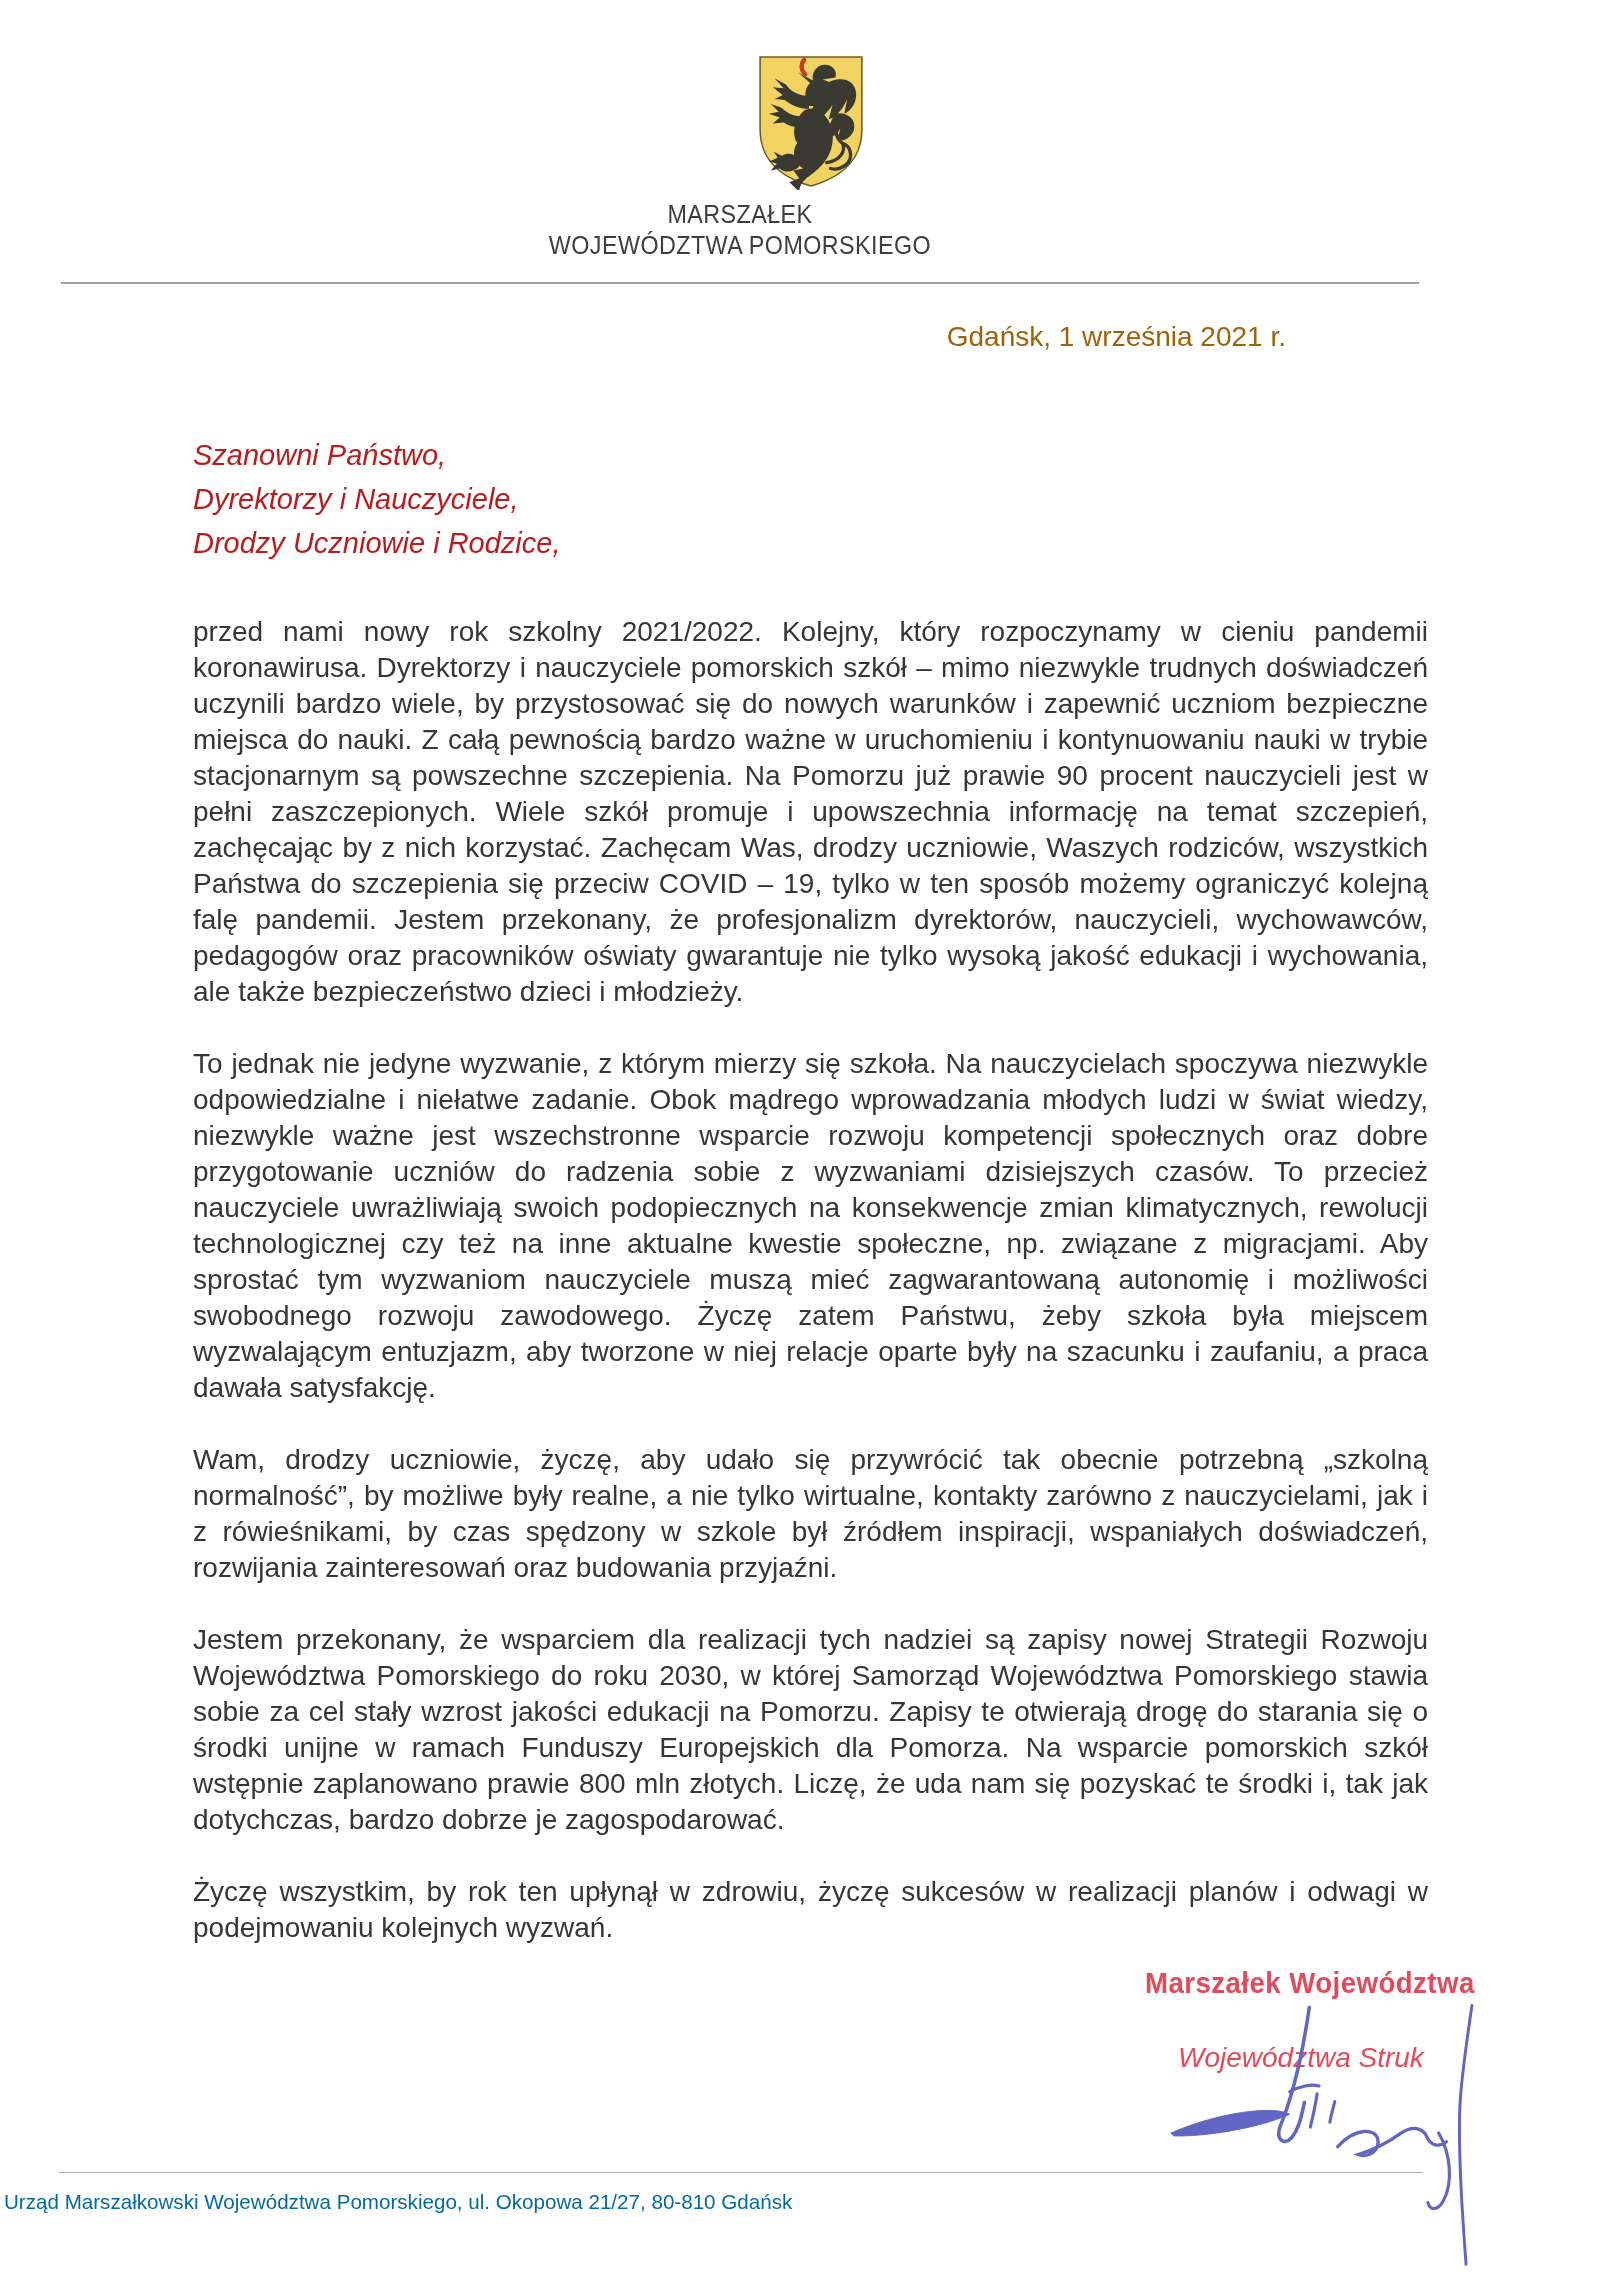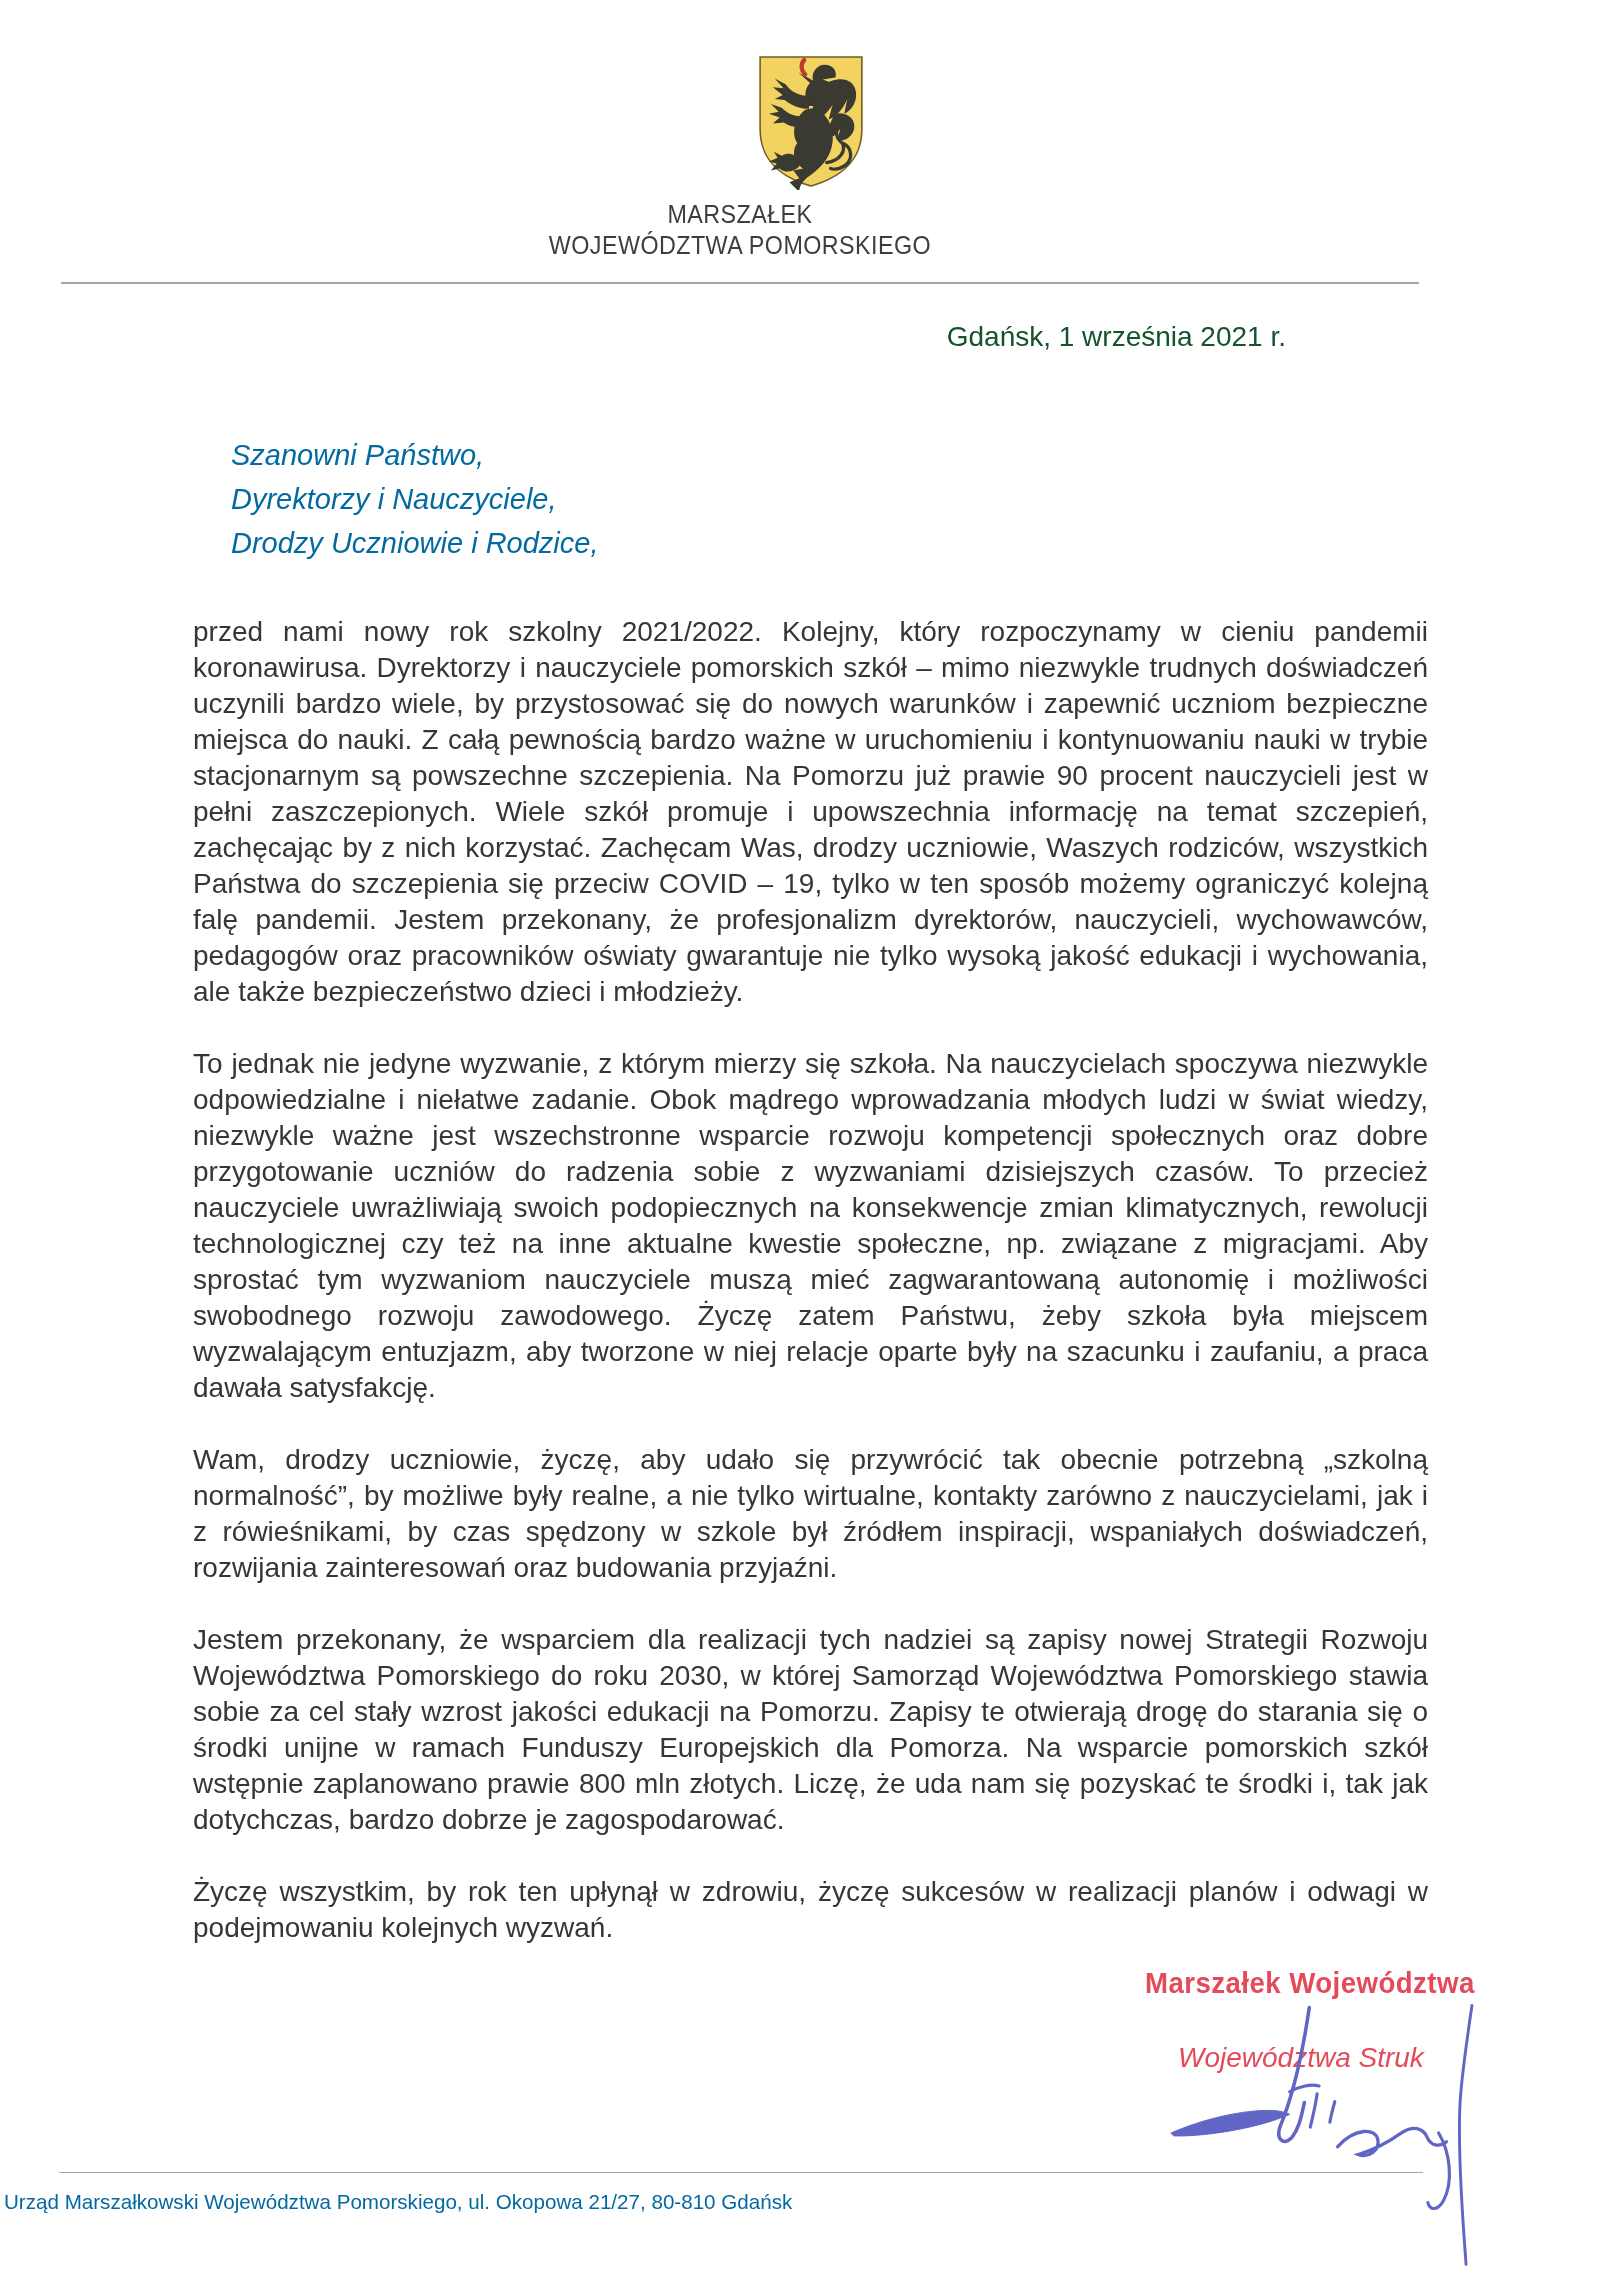--- a/index.html
+++ b/index.html
@@ -35,30 +35,29 @@
   }
   .rule-top {
     position: absolute;
     left: 61px; right: 61px; top: 282px;
     height: 2px; background: #a3a3a3;
   }
   
   .date-line {
     position: absolute;
     top: 321px; right: 194px;
-    font-size: 28px; color: #14532d;
+    font-size: 28px; color: #a16207;
   }
   
   .salutation {
     position: absolute;
     left: 193px; top: 433px;
     font-style: italic;
     font-size: 29px; line-height: 44px;
-    color: #0369a1;
-    margin-left: 38px;
+    color: #b91c1c;
   }
   
   .body-text {
     position: absolute;
     left: 193px; top: 614px;
     width: 1235px;
     font-size: 28px; line-height: 36px;
     text-align: justify;
     color: #363636;
   }

